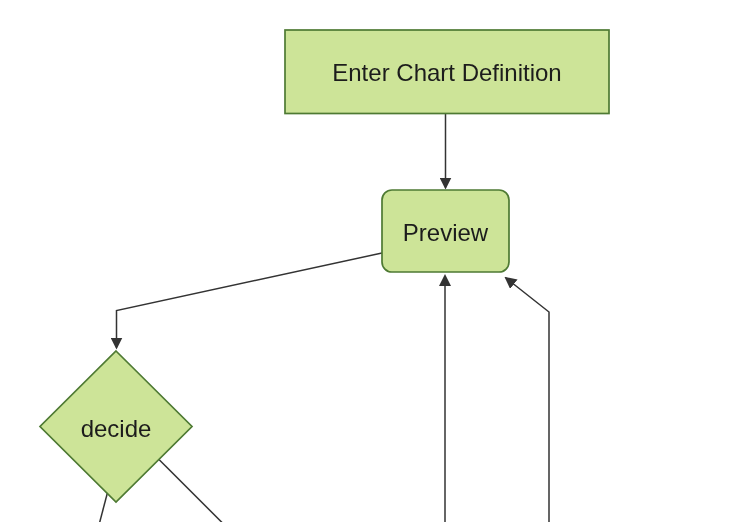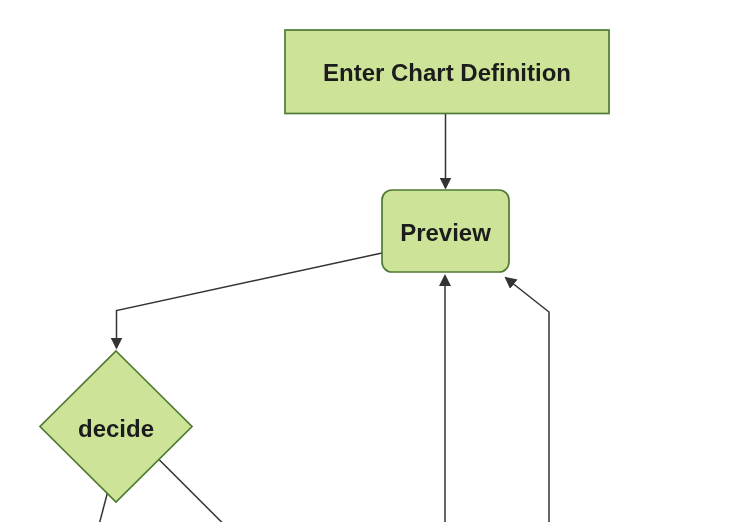--- a/index.html
+++ b/index.html
@@ -7,21 +7,20 @@
     padding: 0;
     background: #ffffff;
   }
   .viewport {
     position: relative;
     width: 740px;
     height: 522px;
     background: var(--background, #ffffff);
     overflow: hidden;
     font-family: "Liberation Sans", "DejaVu Sans", sans-serif;
-    font-weight: bold;
   }
   svg.flowchart {
     display: block;
     width: 740px;
     height: 522px;
   }
   .node-shape {
     fill: var(--node-fill, #cde498);
     stroke: var(--node-stroke, #4e7a33);
     stroke-width: 1.7px;

